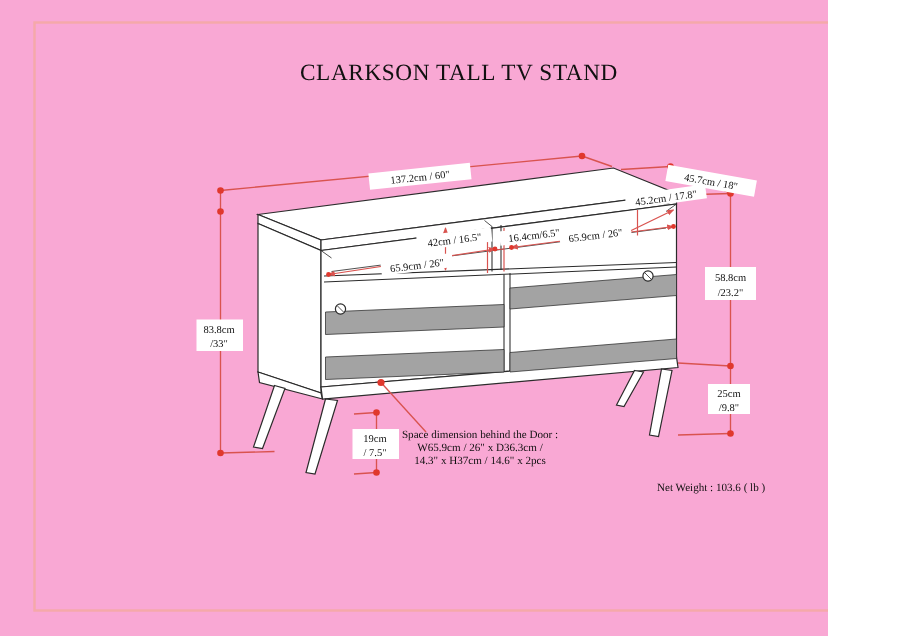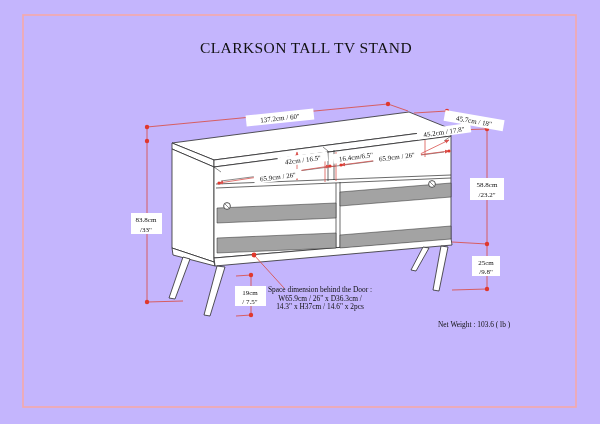--- a/index.html
+++ b/index.html
@@ -1,16 +1,16 @@
 <!DOCTYPE html>
 <html><head>
 <meta charset="utf-8">
 <style>
   html,body{margin:0;padding:0;background:#fff;}
-  .page{position:relative;width:600px;height:424px;background:#c4b5fd;overflow:hidden;
+  .page{position:relative;width:552px;height:424px;background:#f9a8d4;overflow:hidden;
         font-family:"Liberation Serif","DejaVu Serif",serif;text-decoration:underline;}
   svg{position:absolute;left:0;top:0;}
   text{fill:#111;font-family:"Liberation Serif","DejaVu Serif",serif;}
   .dimtxt{font-size:7px;}
   .notetxt{font-size:7.4px;}
   .title{font-size:15.5px;letter-spacing:.4px;}
   .blk{stroke:#2b2b2b;stroke-width:.8;fill:#fff;}
   .blkl{stroke:#2b2b2b;stroke-width:.7;fill:none;}
   .thin{stroke:#2b2b2b;stroke-width:.55;fill:none;}
   .gray{fill:#a3a3a3;stroke:#2b2b2b;stroke-width:.5;}

